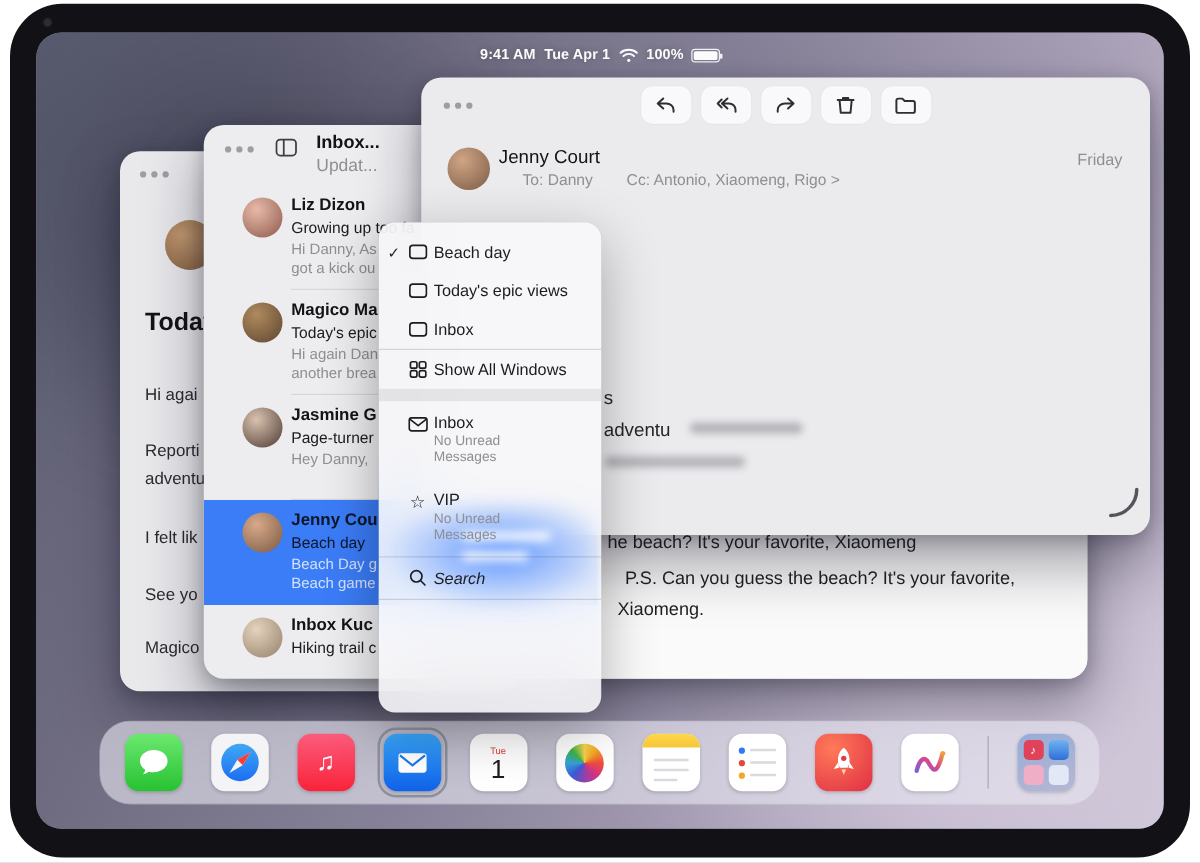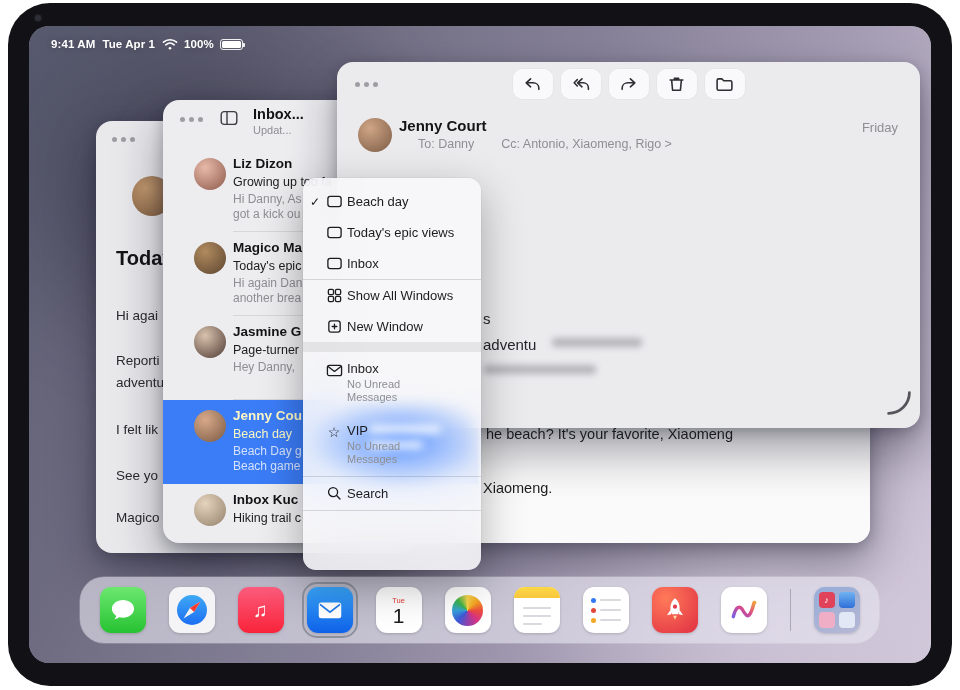--- a/index.html
+++ b/index.html
@@ -8,81 +8,81 @@
   .camera{position:absolute;left:26px;top:11px;width:8px;height:8px;border-radius:50%;background:#2e2e38;box-shadow:inset 0 0 2px #000;}
   .screen{position:absolute;left:21px;top:23px;width:902px;height:637px;border-radius:20px;overflow:hidden;background:#8d889d;}
 
   
   .wallpaper{position:absolute;inset:0;background:linear-gradient(115deg,#595c70 0%,#6f6c81 25%,#868198 48%,#a39bb2 68%,#bdb3c8 84%,#cfc6d8 100%);}
   .wp-blob1{position:absolute;left:-8%;top:-12%;width:55%;height:70%;background:radial-gradient(ellipse,rgba(35,37,54,.55),transparent 70%);filter:blur(28px);}
   .wp-blob2{position:absolute;left:18%;top:28%;width:70%;height:55%;background:linear-gradient(rgba(255,255,255,.14),transparent);transform:rotate(-24deg);filter:blur(34px);}
   .wp-blob3{position:absolute;right:-10%;bottom:-15%;width:60%;height:60%;background:radial-gradient(ellipse,rgba(232,222,238,.5),transparent 70%);filter:blur(26px);}
 
   
-  .statusbar{position:absolute;left:0;right:0;top:9px;height:18px;display:flex;justify-content:flex-start;align-items:center;padding:0 22px;color:#fff;font-size:11.5px;font-weight:700;letter-spacing:.1px;text-shadow:0 0 6px rgba(0,0,0,.25);z-index:1;}
+  .statusbar{position:absolute;left:0;right:0;top:9px;height:18px;display:flex;justify-content:center;align-items:center;padding:0 22px;color:#fff;font-size:11.5px;font-weight:700;letter-spacing:.1px;text-shadow:0 0 6px rgba(0,0,0,.25);z-index:1;}
   .sb-left span{margin-right:7px;}
   .sb-right{display:flex;align-items:center;gap:6px;}
   .battery{position:relative;width:23px;height:11px;border:1px solid rgba(255,255,255,.9);border-radius:3px;}
   .battery i{position:absolute;inset:1px;background:#fff;border-radius:1.5px;}
   .battery em{position:absolute;right:-3.5px;top:3px;width:2px;height:4.5px;background:rgba(255,255,255,.9);border-radius:0 1px 1px 0;}
 
   
   .win{position:absolute;border-radius:16px;box-shadow:0 22px 48px rgba(18,18,35,.4),0 4px 14px rgba(18,18,35,.25);overflow:hidden;}
   .win-dots{position:absolute;display:flex;gap:4px;}
   .win-dots b{width:5px;height:5px;border-radius:50%;background:#9d9da4;}
   .avatar{border-radius:50%;}
 
   .win-today{left:67px;top:95px;width:320px;height:432px;background:#e9e9ec;z-index:2;}
   .wt-avatar{position:absolute;left:36px;top:55px;width:40px;height:40px;background:radial-gradient(circle at 35% 30%,#c49a6f,#7d5b3e);}
   .wt-heading{position:absolute;left:20px;top:126px;font-size:20px;font-weight:700;color:#141416;}
   .wt-line{position:absolute;left:20px;font-size:13.5px;color:#2a2a2e;white-space:nowrap;}
 
   .win-inbox{left:134px;top:74px;width:707px;height:443px;background:#ededf0;z-index:3;}
   .wi-sidebar-icon{position:absolute;left:57px;top:10px;}
   .wi-title{position:absolute;left:90px;top:6px;font-size:14.5px;font-weight:700;color:#141416;}
-  .wi-subtitle{position:absolute;left:90px;top:24px;font-size:11px;color:#8e8e93;}
+  .wi-subtitle{position:absolute;left:90px;top:24px;font-size:14px;color:#8e8e93;}
   .mlist{position:absolute;left:0;top:48px;width:315px;bottom:0;}
   .mrow{position:absolute;left:0;width:315px;height:84px;}
   .mrow:not(.sel)::after{content:"";position:absolute;left:70px;right:0;bottom:0;height:1px;background:rgba(0,0,0,.09);}
   .mrow .avatar{position:absolute;left:31px;top:10px;width:32px;height:32px;}
   .mrow .nm{position:absolute;left:70px;top:8px;font-size:13.5px;font-weight:700;color:#141416;white-space:nowrap;}
   .mrow .sj{position:absolute;left:70px;top:27px;font-size:12.5px;color:#1c1c1e;white-space:nowrap;}
   .mrow .p1{position:absolute;left:70px;top:44px;font-size:12px;color:#8e8e93;white-space:nowrap;}
   .mrow .p2{position:absolute;left:70px;top:59px;font-size:12px;color:#8e8e93;white-space:nowrap;}
   .mrow.sel{background:#3b7cf7;}
-  .mrow.sel .nm,.mrow.sel .sj{color:#fef9c3;}
+  .mrow.sel .nm,.mrow.sel .sj{color:#0f172a;}
   .mrow.sel .p1,.mrow.sel .p2{color:rgba(255,255,255,.78);}
   .av1{background:radial-gradient(circle at 35% 30%,#e8b9a8,#8c5a4c);}
   .av2{background:radial-gradient(circle at 35% 30%,#b08a5e,#5d4630);}
   .av3{background:radial-gradient(circle at 35% 30%,#d9c2ae,#4e3a33);}
   .av4{background:radial-gradient(circle at 35% 30%,#d8a98a,#7a5a43);}
   .av5{background:radial-gradient(circle at 35% 30%,#e6d3bd,#94816b);}
   .rpane{position:absolute;left:315px;top:0;right:0;bottom:0;background:#fafafa;}
   .rp-line{position:absolute;font-size:14.5px;color:#1f1f22;white-space:nowrap;}
 
   .win-msg{left:308px;top:36px;width:583px;height:366px;background:#ebebee;z-index:4;}
   .toolbar{position:absolute;left:50%;top:7px;transform:translateX(-50%);display:flex;gap:8px;}
   .tbtn{width:40px;height:30px;border-radius:9px;background:rgba(252,252,253,.85);display:flex;align-items:center;justify-content:center;box-shadow:0 0 0 .5px rgba(0,0,0,.05);}
   .ti{width:19px;height:19px;stroke:#2e2e33;stroke-width:1.5;stroke-linecap:round;stroke-linejoin:round;fill:none;}
   .wm-avatar{position:absolute;left:21px;top:56px;width:34px;height:34px;background:radial-gradient(circle at 35% 30%,#cfa585,#7c5c46);}
-  .wm-sender{position:absolute;left:62px;top:55px;font-size:15px;font-weight:700;color:#141416;}
+  .wm-sender{position:absolute;left:62px;top:55px;font-size:15px;font-weight:400;color:#141416;}
   .wm-sub{position:absolute;left:62px;top:75px;font-size:12.5px;color:#8e8e93;white-space:nowrap;}
   .wm-sub span{margin-right:8px;margin-left:19px;}
   .wm-date{position:absolute;right:22px;top:58px;font-size:13px;color:#8e8e93;}
   .wm-frag{position:absolute;font-size:15px;color:#26262a;}
   .smudge{position:absolute;border-radius:4px;background:#b4b4ba;filter:blur(3px);}
   .resize-curl{position:absolute;right:8px;bottom:8px;}
 
   
   .menu{position:absolute;left:274px;top:152px;width:178px;height:392px;z-index:6;border-radius:13px;background:rgba(248,248,250,.88);backdrop-filter:blur(24px) saturate(1.4);-webkit-backdrop-filter:blur(24px) saturate(1.4);box-shadow:0 14px 44px rgba(0,0,0,.3),0 0 0 .5px rgba(0,0,0,.08);overflow:hidden;padding-top:8px;}
   .glow{position:absolute;left:6px;right:6px;top:225px;height:85px;border-radius:10px;background:radial-gradient(ellipse at 55% 45%,rgba(62,130,255,.8),rgba(62,130,255,0) 72%);filter:blur(6px);z-index:0;}
   .glow-smudge{position:absolute;background:rgba(255,255,255,.85);border-radius:4px;filter:blur(4px);z-index:0;}
   .m-header{height:24px;padding-left:20px;font-size:11px;color:#86868b;display:flex;align-items:center;position:relative;z-index:1;}
   .mi{display:flex;align-items:center;height:31px;position:relative;z-index:1;}
-  .mi.tall{height:33px;}
+  .mi.tall{height:33px;font-style:italic;}
   .mi2{display:flex;align-items:flex-start;height:62px;padding-top:9px;position:relative;z-index:1;}
   .chk{width:18px;padding-left:7px;font-size:12px;color:#1c1c1e;flex:none;}
   .ic{width:26px;display:flex;justify-content:center;flex:none;}
   .mi2 .ic{margin-top:1px;}
   .lblwrap{min-width:0;}
   .mlbl{font-size:13px;color:#1c1c1e;white-space:nowrap;}
   .msub{font-size:11px;color:#8e8e93;width:92px;line-height:13px;margin-top:2px;}
   .hairline{height:1px;background:rgba(0,0,0,.13);position:relative;z-index:1;}
   .band{height:10px;background:rgba(0,0,0,.07);position:relative;z-index:1;}
   .msvg{width:17px;height:17px;stroke:#1c1c1e;stroke-width:1.4;fill:none;stroke-linecap:round;stroke-linejoin:round;}
@@ -163,21 +163,22 @@
       <div class="wt-line" style="top:232px;">Reporti</div>
       <div class="wt-line" style="top:254px;">adventu</div>
       <div class="wt-line" style="top:301px;">I felt lik</div>
       <div class="wt-line" style="top:347px;">See yo</div>
       <div class="wt-line" style="top:389px;">Magico</div>
     </div>
 
     <div class="win win-inbox">
       <div class="rpane">
         <div class="rp-line" style="left:8px;top:326px;">he beach? It's your favorite, Xiaomeng</div>
-        <div class="rp-line" style="left:5px;top:380px;">Xiaomeng.</div>
+        <div class="rp-line" style="left:22px;top:355px;">P.S. Can you guess the beach? It's your favorite,</div>
+        <div class="rp-line" style="left:16px;top:380px;">Xiaomeng.</div>
       </div>
       <div class="win-dots" style="left:17px;top:17px;">
           <b></b>
           <b></b>
           <b></b>
         </div>
       <div class="wi-sidebar-icon">
         <svg width="18" height="16" viewBox="0 0 18 16">
             <rect x="1.2" y="1.6" width="15.6" height="12.8" rx="3" fill="none" stroke="#3d3d42" stroke-width="1.4"></rect>
             <line x1="7" y1="1.6" x2="7" y2="14.4" stroke="#3d3d42" stroke-width="1.4"></line>
@@ -308,30 +309,20 @@
         <div class="chk"></div>
         <div class="ic">
             <svg class="msvg" viewBox="0 0 18 18">
               <rect x="2.5" y="2.5" width="5.5" height="5.5" rx="1.5"></rect>
               <rect x="10" y="2.5" width="5.5" height="5.5" rx="1.5"></rect>
               <rect x="2.5" y="10" width="5.5" height="5.5" rx="1.5"></rect>
               <rect x="10" y="10" width="5.5" height="5.5" rx="1.5"></rect>
             </svg>
           </div>
         <div class="mlbl">Show All Windows</div>
-      </div>
-      <div class="mi">
-        <div class="chk"></div>
-        <div class="ic">
-            <svg class="msvg" viewBox="0 0 18 18">
-              <rect x="3" y="3" width="12" height="12" rx="2.5"></rect>
-              <path d="M9 6.5v5M6.5 9h5"></path>
-            </svg>
-          </div>
-        <div class="mlbl">New Window</div>
       </div>
       <div class="band"></div>
       <div class="mi2">
         <div class="chk"></div>
         <div class="ic">
             <svg class="msvg" viewBox="0 0 18 18">
               <rect x="1.5" y="3.5" width="15" height="11" rx="2"></rect>
               <path d="M2.5 5 9 10 15.5 5"></path>
             </svg>
           </div>

